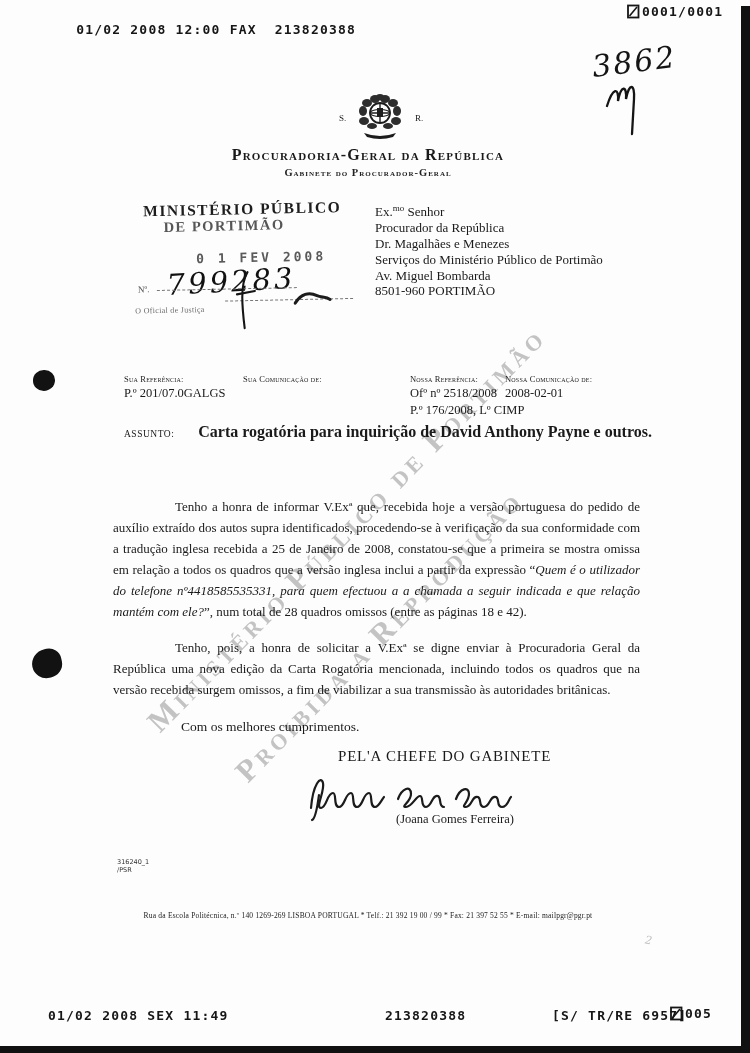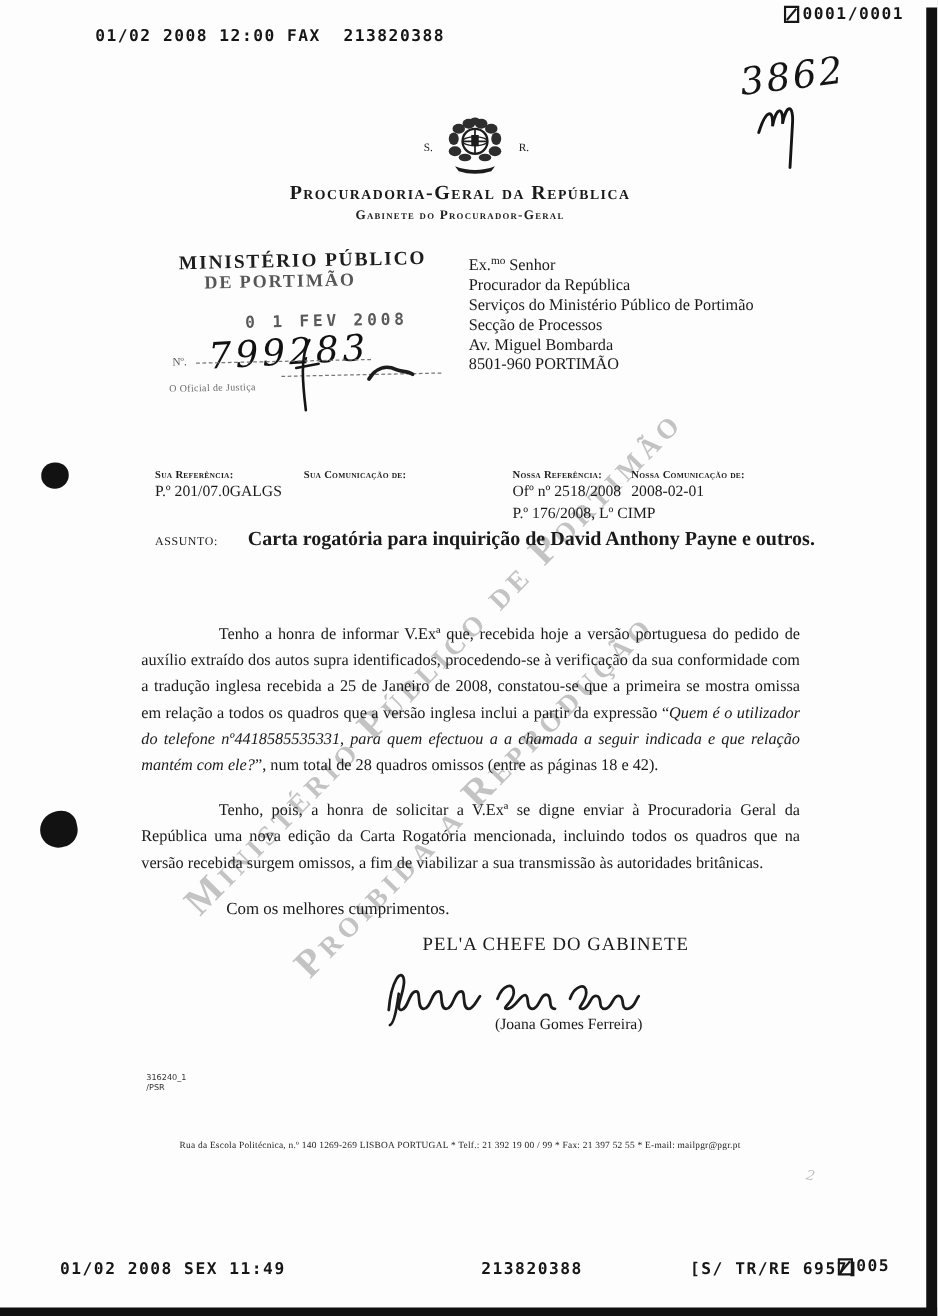--- a/index.html
+++ b/index.html
@@ -31,21 +31,21 @@
   .stamp .num{position:absolute;left:32px;top:64px;font-family:"DejaVu Serif",serif;font-style:italic;
        font-size:29px;letter-spacing:3px;transform:rotate(-2deg);color:#111;}
   .dash{position:absolute;border-bottom:1.5px dashed #777;}
   .stamp .offlbl{position:absolute;left:0;top:104px;font-size:8px;color:#6b6b6b;letter-spacing:.3px;}
 
   
   .recipient{left:375px;top:201px;font-size:13px;line-height:15.8px;}
   sup{font-size:9px;}
 
   
-  .reflbl{font-variant:small-caps;font-weight:bold;font-size:8.5px;letter-spacing:.2px;color:#1d1d1d;white-space:nowrap;}
+  .reflbl{font-variant:small-caps;font-weight:normal;font-size:8.5px;letter-spacing:.2px;color:#1d1d1d;white-space:nowrap;}
   .refval{font-size:12.5px;margin-top:2px;white-space:nowrap;}
 
   
   .subjlbl{font-size:9.5px;letter-spacing:.5px;}
   .subjtxt{font-weight:bold;font-size:16px;}
 
   
   .bodytext{left:113px;top:464px;width:527px;font-size:13px;line-height:21px;text-align:justify;margin-top:32px;}
   .bodytext p{margin:0;text-indent:62px;}
   .bodytext p + p{margin-top:15px;}
@@ -147,22 +147,22 @@
         <path d="M2,24 L20,21" fill="none" stroke="#151515" stroke-width="2.1" stroke-linecap="round"></path>
       </svg>
       <svg style="position:absolute;left:158px;top:92px;" width="40" height="16" viewBox="0 0 40 16">
         <path d="M2,12 C8,3 16,1 24,5 C28,7 33,6 37,9" fill="none" stroke="#1c1c1c" stroke-width="3" stroke-linecap="round"></path>
       </svg>
     </div>
 
     <div class="abs recipient">
       <div><span>Ex.</span><sup>mo</sup><span> Senhor</span></div>
       <div>Procurador da República</div>
+      <div>Dr. Magalhães e Menezes</div>
       <div>Serviços do Ministério Público de Portimão</div>
-      <div>Secção de Processos</div>
       <div>Av. Miguel Bombarda</div>
       <div>8501-960 PORTIMÃO</div>
     </div>
 
     <div class="abs dot1"></div>
     <div class="abs dot2"></div>
 
     <div class="abs" style="left:124px;top:374px;">
       <div class="reflbl">Sua Referência:</div>
       <div class="refval">P.º 201/07.0GALGS</div>

